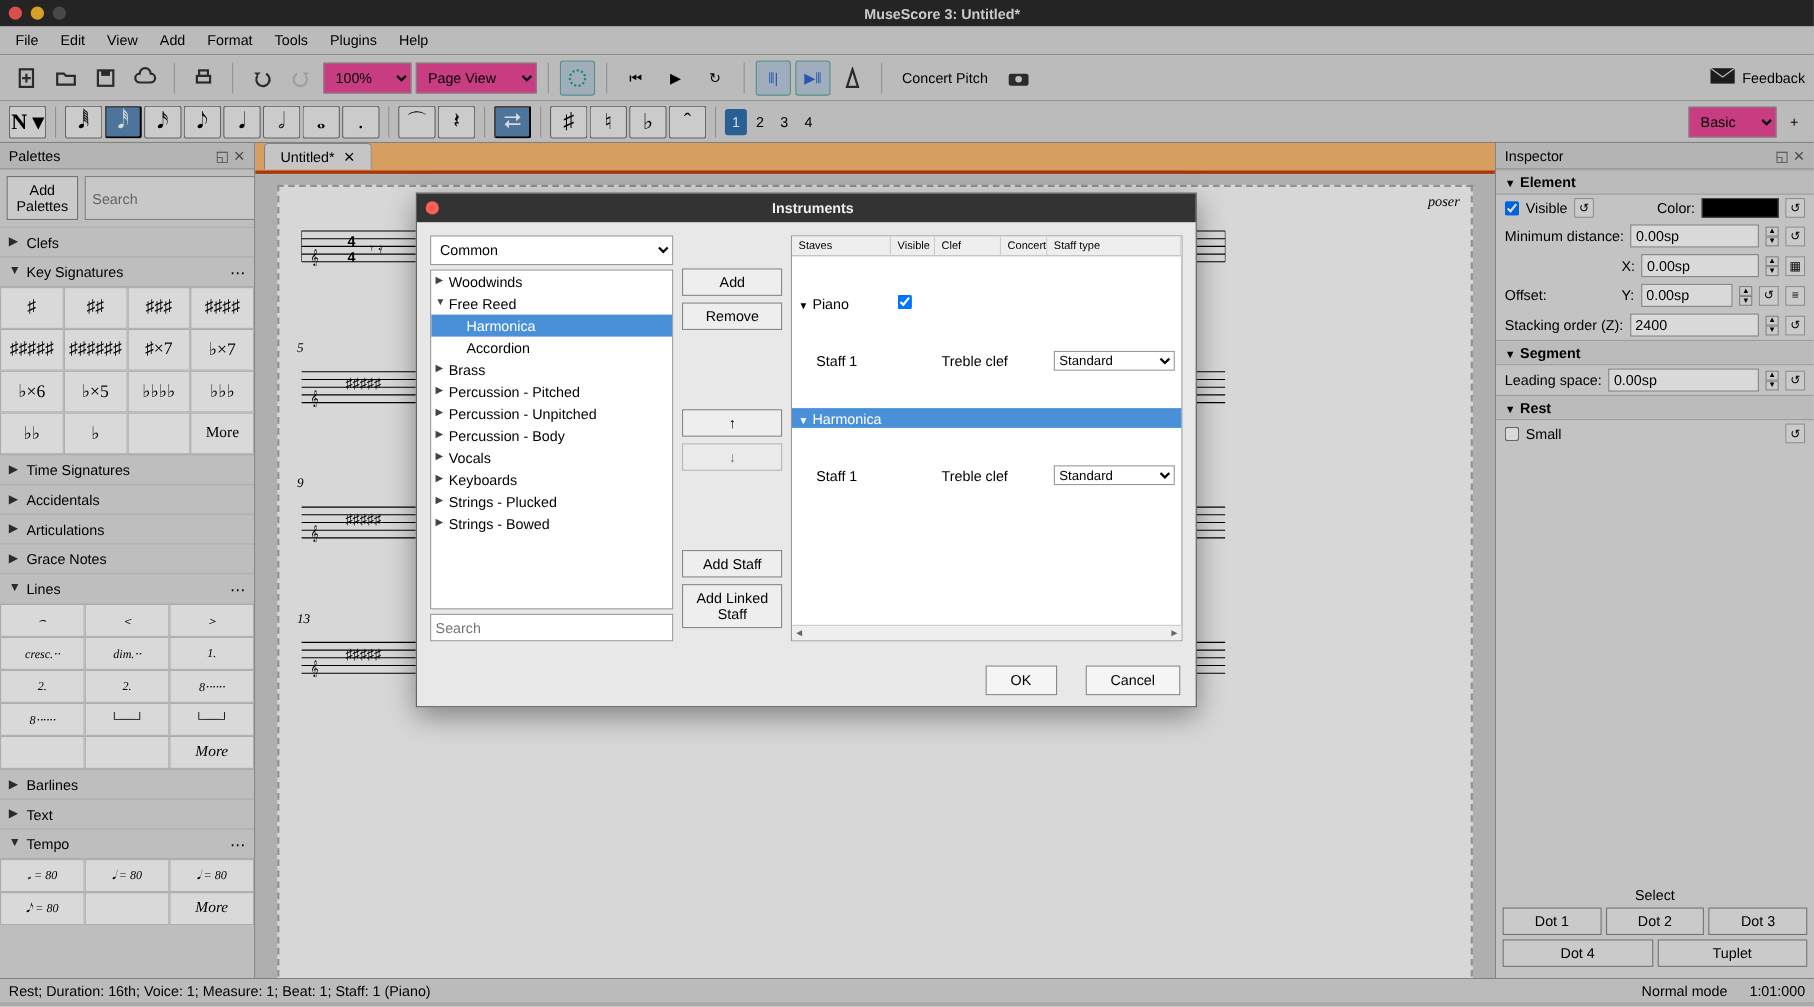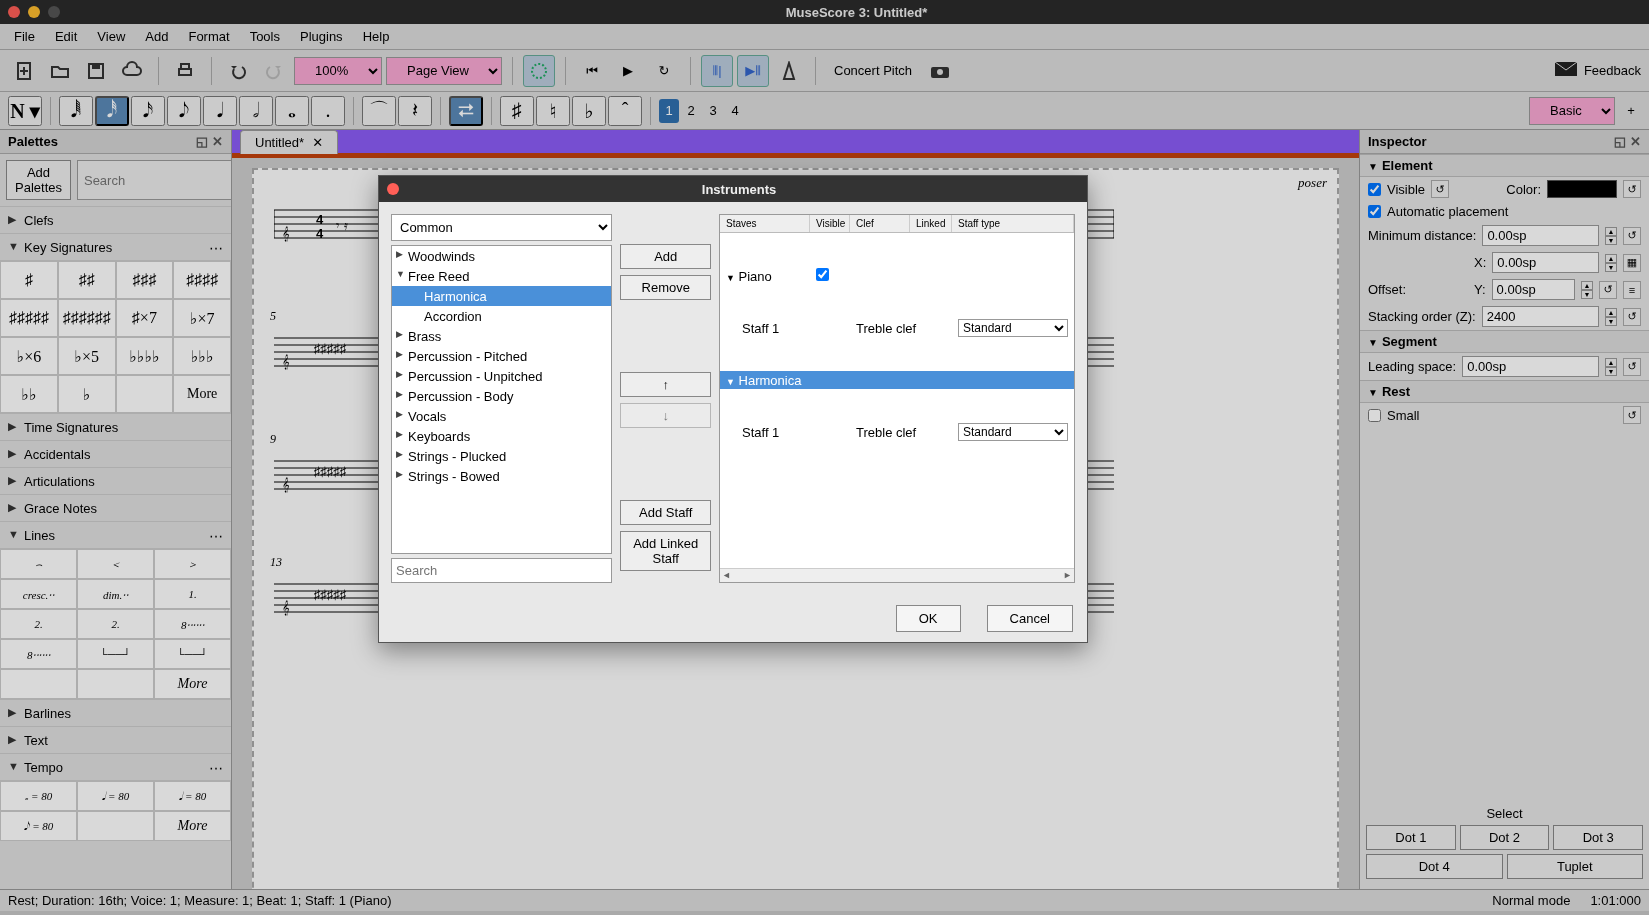--- a/index.html
+++ b/index.html
@@ -12,51 +12,51 @@
 .tyellow { background: #febc2e; }
 .tgray { background: #555; }
 .titlebar-title { flex: 1; text-align: center; font-weight: bold; color: #eee; }
 
 .menubar { background: #dcdcdc; height: 26px; display: flex; align-items: center; padding: 0 4px; border-bottom: 1px solid #aaa; }
 .menubar-item { padding: 3px 10px; cursor: default; }
 
 .toolbar { background: #dcdcdc; height: 42px; display: flex; align-items: center; padding: 0 8px; gap: 4px; border-bottom: 1px solid #aaa; }
 .tb-btn { width: 32px; height: 32px; display: flex; align-items: center; justify-content: center; border: none; background: transparent; border-radius: 3px; }
 .tb-sep { width: 1px; height: 28px; background: #aaa; margin: 0 6px; }
-.tb-select { height: 28px; border: 1px solid #999; background: #f9a8d4; padding: 0 16px; min-width: 80px; }
+.tb-select { height: 28px; border: 1px solid #999; background: #ec4899; padding: 0 6px; min-width: 80px; }
 .tb-text { padding: 0 8px; }
 .tb-btn-active { background: #bcd; border: 1px solid #6a9; }
 .tb-right { margin-left: auto; display: flex; align-items: center; gap: 6px; }
 
 .toolbar2 { background: #dcdcdc; height: 38px; display: flex; align-items: center; padding: 0 8px; gap: 2px; border-bottom: 1px solid #999; }
 .note-btn { width: 34px; height: 30px; display: flex; align-items: center; justify-content: center; font-size: 20px; font-family: serif; }
 .note-btn-active { background: #5b8ab8; color: white; border-radius: 3px; }
 .voice-btn { width: 20px; height: 24px; display: flex; align-items: center; justify-content: center; font-size: 13px; }
 .voice-btn-active { background: #3070b0; color: white; border-radius: 3px; }
 
 .main-area { display: flex; height: calc(100% - 28px - 26px - 42px - 38px - 22px); }
 
 .palettes-panel { width: 232px; background: #e0e0e0; border-right: 1px solid #999; overflow: hidden; display: flex; flex-direction: column; }
-.panel-header { background: #d4d4d4; padding: 4px 8px; font-weight: bold; border-bottom: 1px solid #aaa; display: flex; justify-content: space-between; }
+.panel-header { background: #d4d4d4; padding: 4px 8px; font-weight: normal; border-bottom: 1px solid #aaa; display: flex; justify-content: space-between; }
 .panel-header-ctrl { display:flex; gap:4px; font-size:11px; color:#555;}
 .pal-top { display: flex; gap: 6px; padding: 6px; }
 .pal-btn-add { padding: 4px 8px; border: 1px solid #888; background: #eee; }
 .pal-search { flex: 1; padding: 3px 6px; border: 1px solid #999; background: #ececec; }
 .pal-body { flex: 1; overflow: auto; }
 .pal-item { padding: 5px 8px 5px 24px; border-top: 1px solid #ccc; position: relative; cursor: default; font-size: 14px; }
 .pal-item .caret-icon { position: absolute; left: 8px; top: 6px; font-size: 11px; color: #333; }
 .pal-item .dots { position: absolute; right: 8px; top: 6px; font-size: 14px; }
 .pal-grid { display: grid; grid-template-columns: repeat(4, 1fr); border-top: 1px solid #ccc; }
 .pal-cell { height: 38px; border: 1px solid #ccc; background: #fff; display: flex; align-items: center; justify-content: center; font-size: 16px; font-family: serif; }
 .pal-grid3 { display: grid; grid-template-columns: repeat(3, 1fr); border-top: 1px solid #ccc; }
 .pal-cell3 { height: 30px; border: 1px solid #ccc; background: #fff; display: flex; align-items: center; justify-content: center; font-size: 11px; font-style: italic; font-family: serif; }
 .pal-more { grid-column: span 1; display:flex; align-items:center; justify-content:center; font-size:14px; }
 
 .center-area { flex: 1; background: #cecece; position: relative; overflow: hidden; }
-.tab-strip { background: #8b5cf6; height: 28px; display: flex; align-items: center; padding-left: 8px; border-bottom: 5px solid #c2410c; }
+.tab-strip { background: #fdba74; height: 28px; display: flex; align-items: flex-start; padding-left: 8px; border-bottom: 3px solid #c2410c; }
 .doc-tab { background: #e8e8e8; padding: 4px 14px; border: 1px solid #999; border-bottom: none; border-radius: 4px 4px 0 0; display: flex; gap: 8px; align-items: center; }
 .score-canvas { position: relative; background: #fdfdfd; margin: 10px 20px; height: 760px; border: 2px dashed #aaa; padding: 20px; }
 .staff-num { position: absolute; font-size: 12px; font-style: italic; font-family: serif; }
 
 .inspector-panel { width: 290px; background: #e6e6e6; border-left: 1px solid #999; overflow: hidden; display: flex; flex-direction: column; }
 .insp-section-hdr { background: #dcdcdc; padding: 3px 8px; font-weight: bold; border-top: 1px solid #bbb; border-bottom: 1px solid #bbb; position:relative;}
 .insp-section-hdr .caret-icon { margin-right:4px; font-size:10px; }
 .insp-row { display: flex; align-items: center; padding: 3px 8px; gap: 6px; }
 .insp-input { flex: 1; padding: 2px 4px; border: 1px solid #999; background: #fff; min-width: 50px; }
 .insp-spinbtns { width:12px; display:flex; flex-direction:column; }
@@ -404,24 +404,20 @@
     <div class="insp-section-hdr"><span class="caret-icon">▼</span><span>Element</span></div>
     <div class="insp-row">
       <input type="checkbox" checked="" style="">
         <span>Visible</span>
       <button class="insp-reset">↺</button>
       <span style="margin-left:auto">Color:</span>
       <div class="insp-color-swatch"></div>
       <button class="insp-reset">↺</button>
     </div>
     <div class="insp-row">
-        <input type="checkbox" checked="" style="">
-        <span>Automatic placement</span>
-      </div>
-    <div class="insp-row">
         <span>Minimum distance:</span>
         <input class="insp-input" value="0.00sp" style="">
         <div class="insp-spinbtns">
           <div>▲</div>
           <div>▼</div>
         </div>
         <button class="insp-reset">↺</button>
       </div>
     <div class="insp-row">
         <span style="width:100px"></span>
@@ -526,21 +522,21 @@
       <div class="dlg-mid-gap"></div>
       <button class="dlg-mid-btn">Add Staff</button>
       <button class="dlg-mid-btn">Add Linked Staff</button>
     </div>
     <div class="dlg-right">
       <div class="dlg-table">
         <div class="dlg-thead">
           <div class="dlg-th" style="width:90px">Staves</div>
           <div class="dlg-th" style="width:40px">Visible</div>
           <div class="dlg-th" style="width:60px">Clef</div>
-          <div class="dlg-th" style="width:42px">Linked</div>
+          <div class="dlg-th" style="width:42px">Concert</div>
           <div class="dlg-th" style="flex:1">Staff type</div>
         </div>
         <div class="dlg-tbody">
           <div class="dlg-tr">
             <div class="dlg-td" style="width:90px"><span style="font-size:9px">▼</span> <span>Piano</span></div>
             <div class="dlg-td" style="width:40px"><input type="checkbox" checked="" style=""></div>
             <div class="dlg-td" style="width:60px"></div>
               <div class="dlg-td" style="width:42px"></div>
               <div class="dlg-td" style="flex:1"></div>
           </div>

